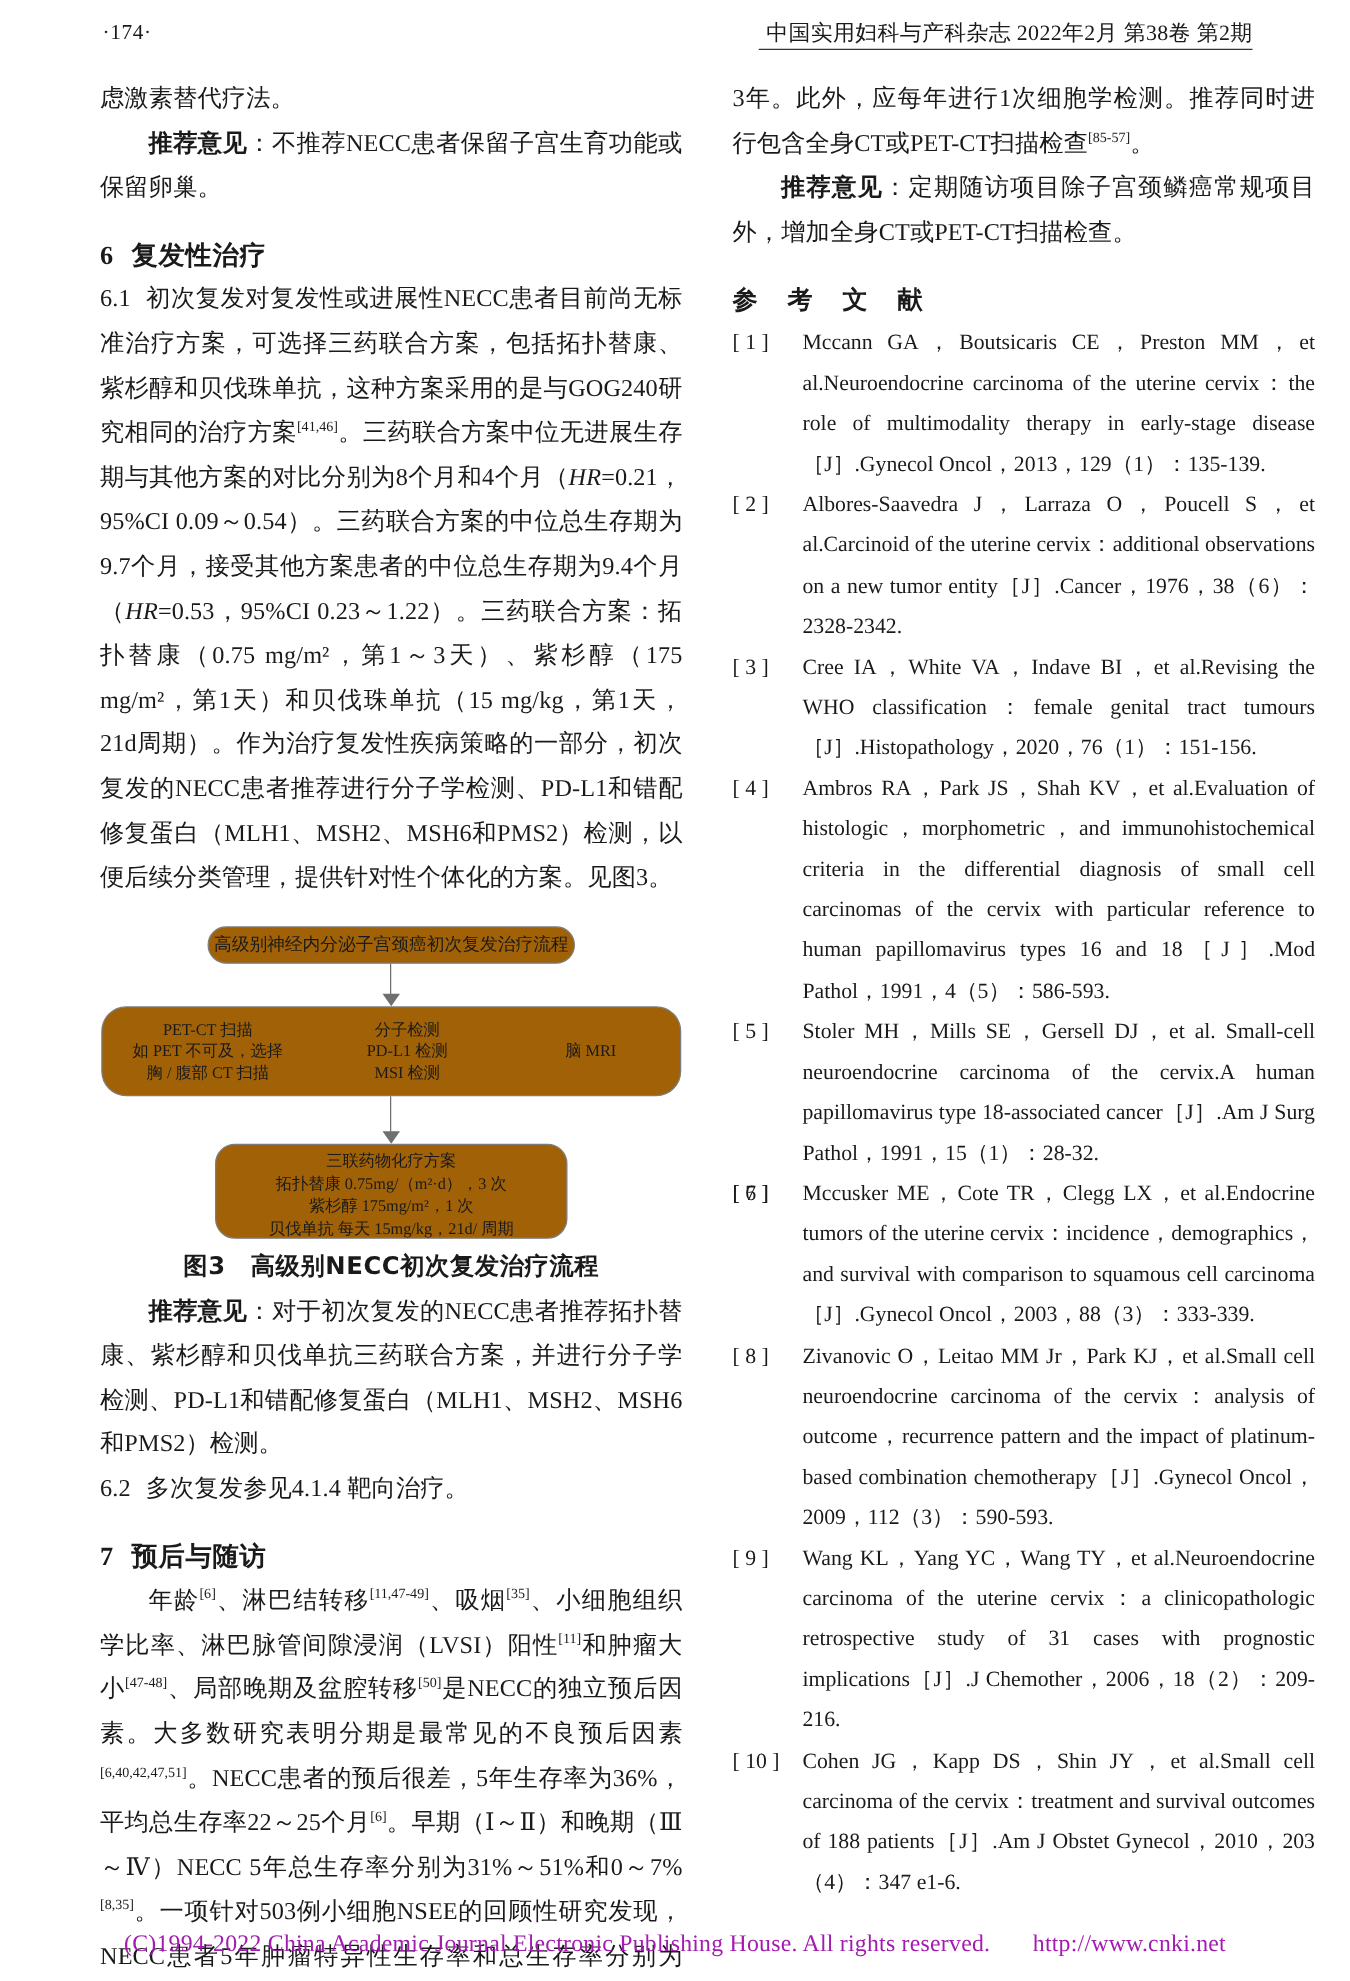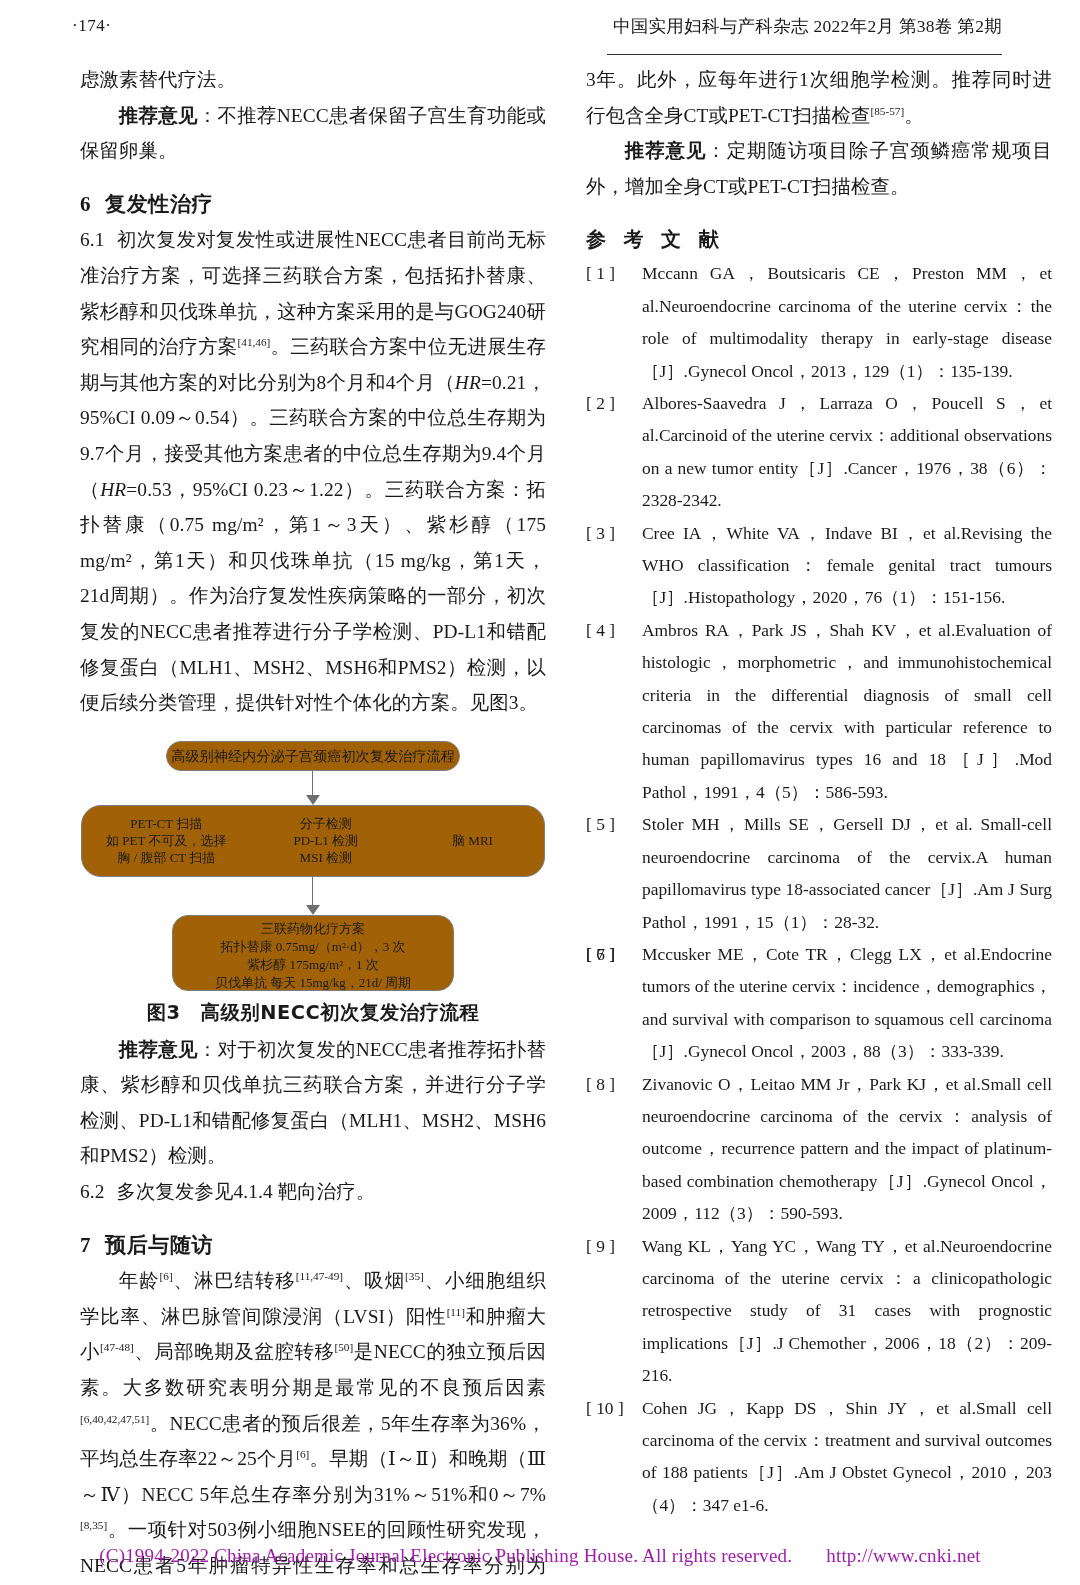--- a/index.html
+++ b/index.html
@@ -18,40 +18,40 @@
 
   .page {
     position: absolute;
     inset: 0;
   }
 
   
   .runhead {
     position: absolute;
     top: 14px;
-    left: 64px;
+    left: 74px;
     right: 78px;
     height: 30px;
   }
   .folio {
     position: absolute;
     left: 8px;
     top: 2px;
     font-size: 17px;
     letter-spacing: 0.5px;
     color: #1a1a1a;
   }
   .journal {
     position: absolute;
     right: 0;
     top: 0;
     font-size: 17.5px;
     white-space: nowrap;
     border-bottom: 1.2px solid #333;
-    padding-bottom: 16px;
+    padding-bottom: 1px;
     padding-left: 6px;
     letter-spacing: 0.3px;
   }
 
   
   .col {
     position: absolute;
     top: 62px;
     width: 466px;
   }
@@ -86,21 +86,21 @@
   }
   h2.sec .num { font-weight: bold; margin-right: 14px; font-family: "Liberation Serif", serif;}
 
   .subsec-num { margin-right: 12px; }
   .subsec-title { font-weight: normal; }
 
   .refhead {
     margin: 22px 0 4px 0;
     font-size: 20px;
     font-weight: bold;
-    font-family: Liberation Sans, sans-serif;
+    font-family: Liberation Mono, monospace;
     letter-spacing: 6px;
   }
 
   
   .figure {
     margin: 16px 0 6px 0;
     position: relative;
     width: 466px;
   }
   .fig-canvas {

